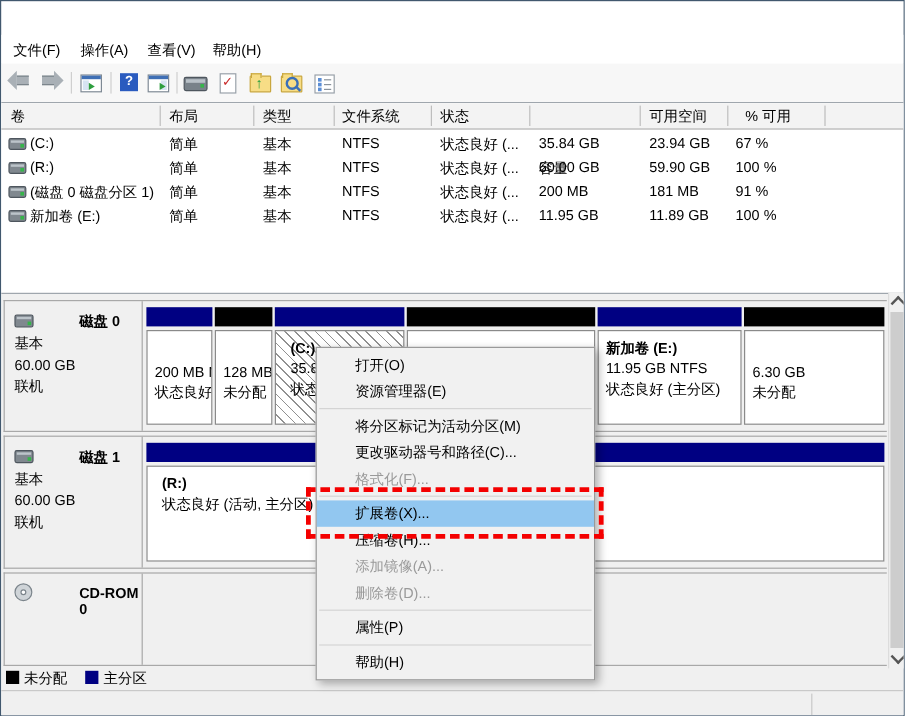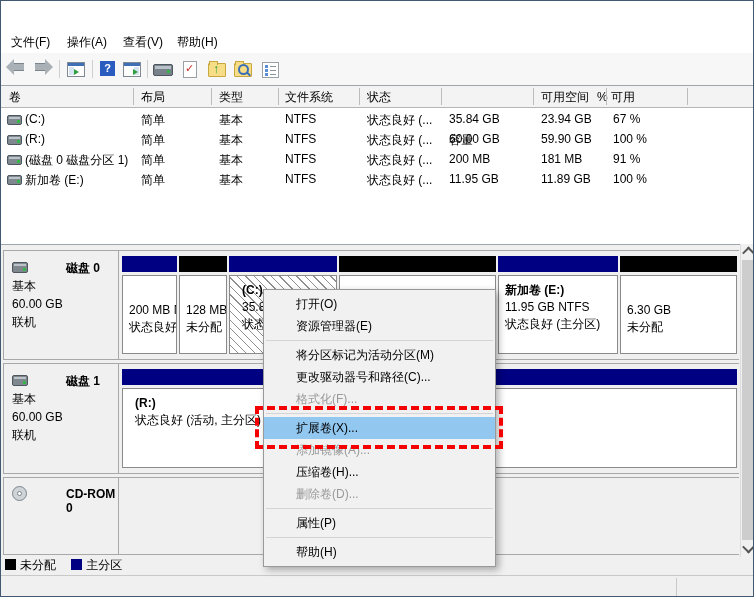--- a/index.html
+++ b/index.html
@@ -163,21 +163,21 @@
 
   <div class="listpane">
     <div class="lheader">
       <span class="hlabel" style="left:8px;">卷</span>
       <span class="hlabel" style="left:140px;">布局</span>
       <span class="hlabel" style="left:218px;">类型</span>
       <span class="hlabel" style="left:284px;">文件系统</span>
       <span class="hlabel" style="left:366px;">状态</span>
       <span class="hlabel" style="left:448px;margin-top:43px;">容量</span>
       <span class="hlabel" style="left:540px;">可用空间</span>
-      <span class="hlabel" style="left:596px;">% 可用</span>
+      <span class="hlabel" style="left:620px;">% 可用</span>
       <span class="hsep" style="left:132px;"></span>
         <span class="hsep" style="left:210px;"></span>
       <span class="hsep" style="left:277px;"></span>
         <span class="hsep" style="left:358px;"></span>
       <span class="hsep" style="left:440px;"></span>
         <span class="hsep" style="left:532px;"></span>
       <span class="hsep" style="left:605px;"></span>
         <span class="hsep" style="left:686px;"></span>
     </div>
 
@@ -320,22 +320,22 @@
 
   <div class="ctx">
     <div class="ctx-item">打开(O)</div>
     <div class="ctx-item">资源管理器(E)</div>
     <div class="ctx-sep"></div>
     <div class="ctx-item">将分区标记为活动分区(M)</div>
     <div class="ctx-item">更改驱动器号和路径(C)...</div>
     <div class="ctx-item disabled">格式化(F)...</div>
     <div class="ctx-sep"></div>
     <div class="ctx-item hl">扩展卷(X)...</div>
+    <div class="ctx-item">压缩卷(H)...</div>
     <div class="ctx-item disabled">添加镜像(A)...</div>
-    <div class="ctx-item">压缩卷(H)...</div>
     <div class="ctx-item disabled">删除卷(D)...</div>
     <div class="ctx-sep"></div>
     <div class="ctx-item">属性(P)</div>
     <div class="ctx-sep"></div>
     <div class="ctx-item">帮助(H)</div>
   </div>
 
   <div class="annot"></div>
 
 </div>

